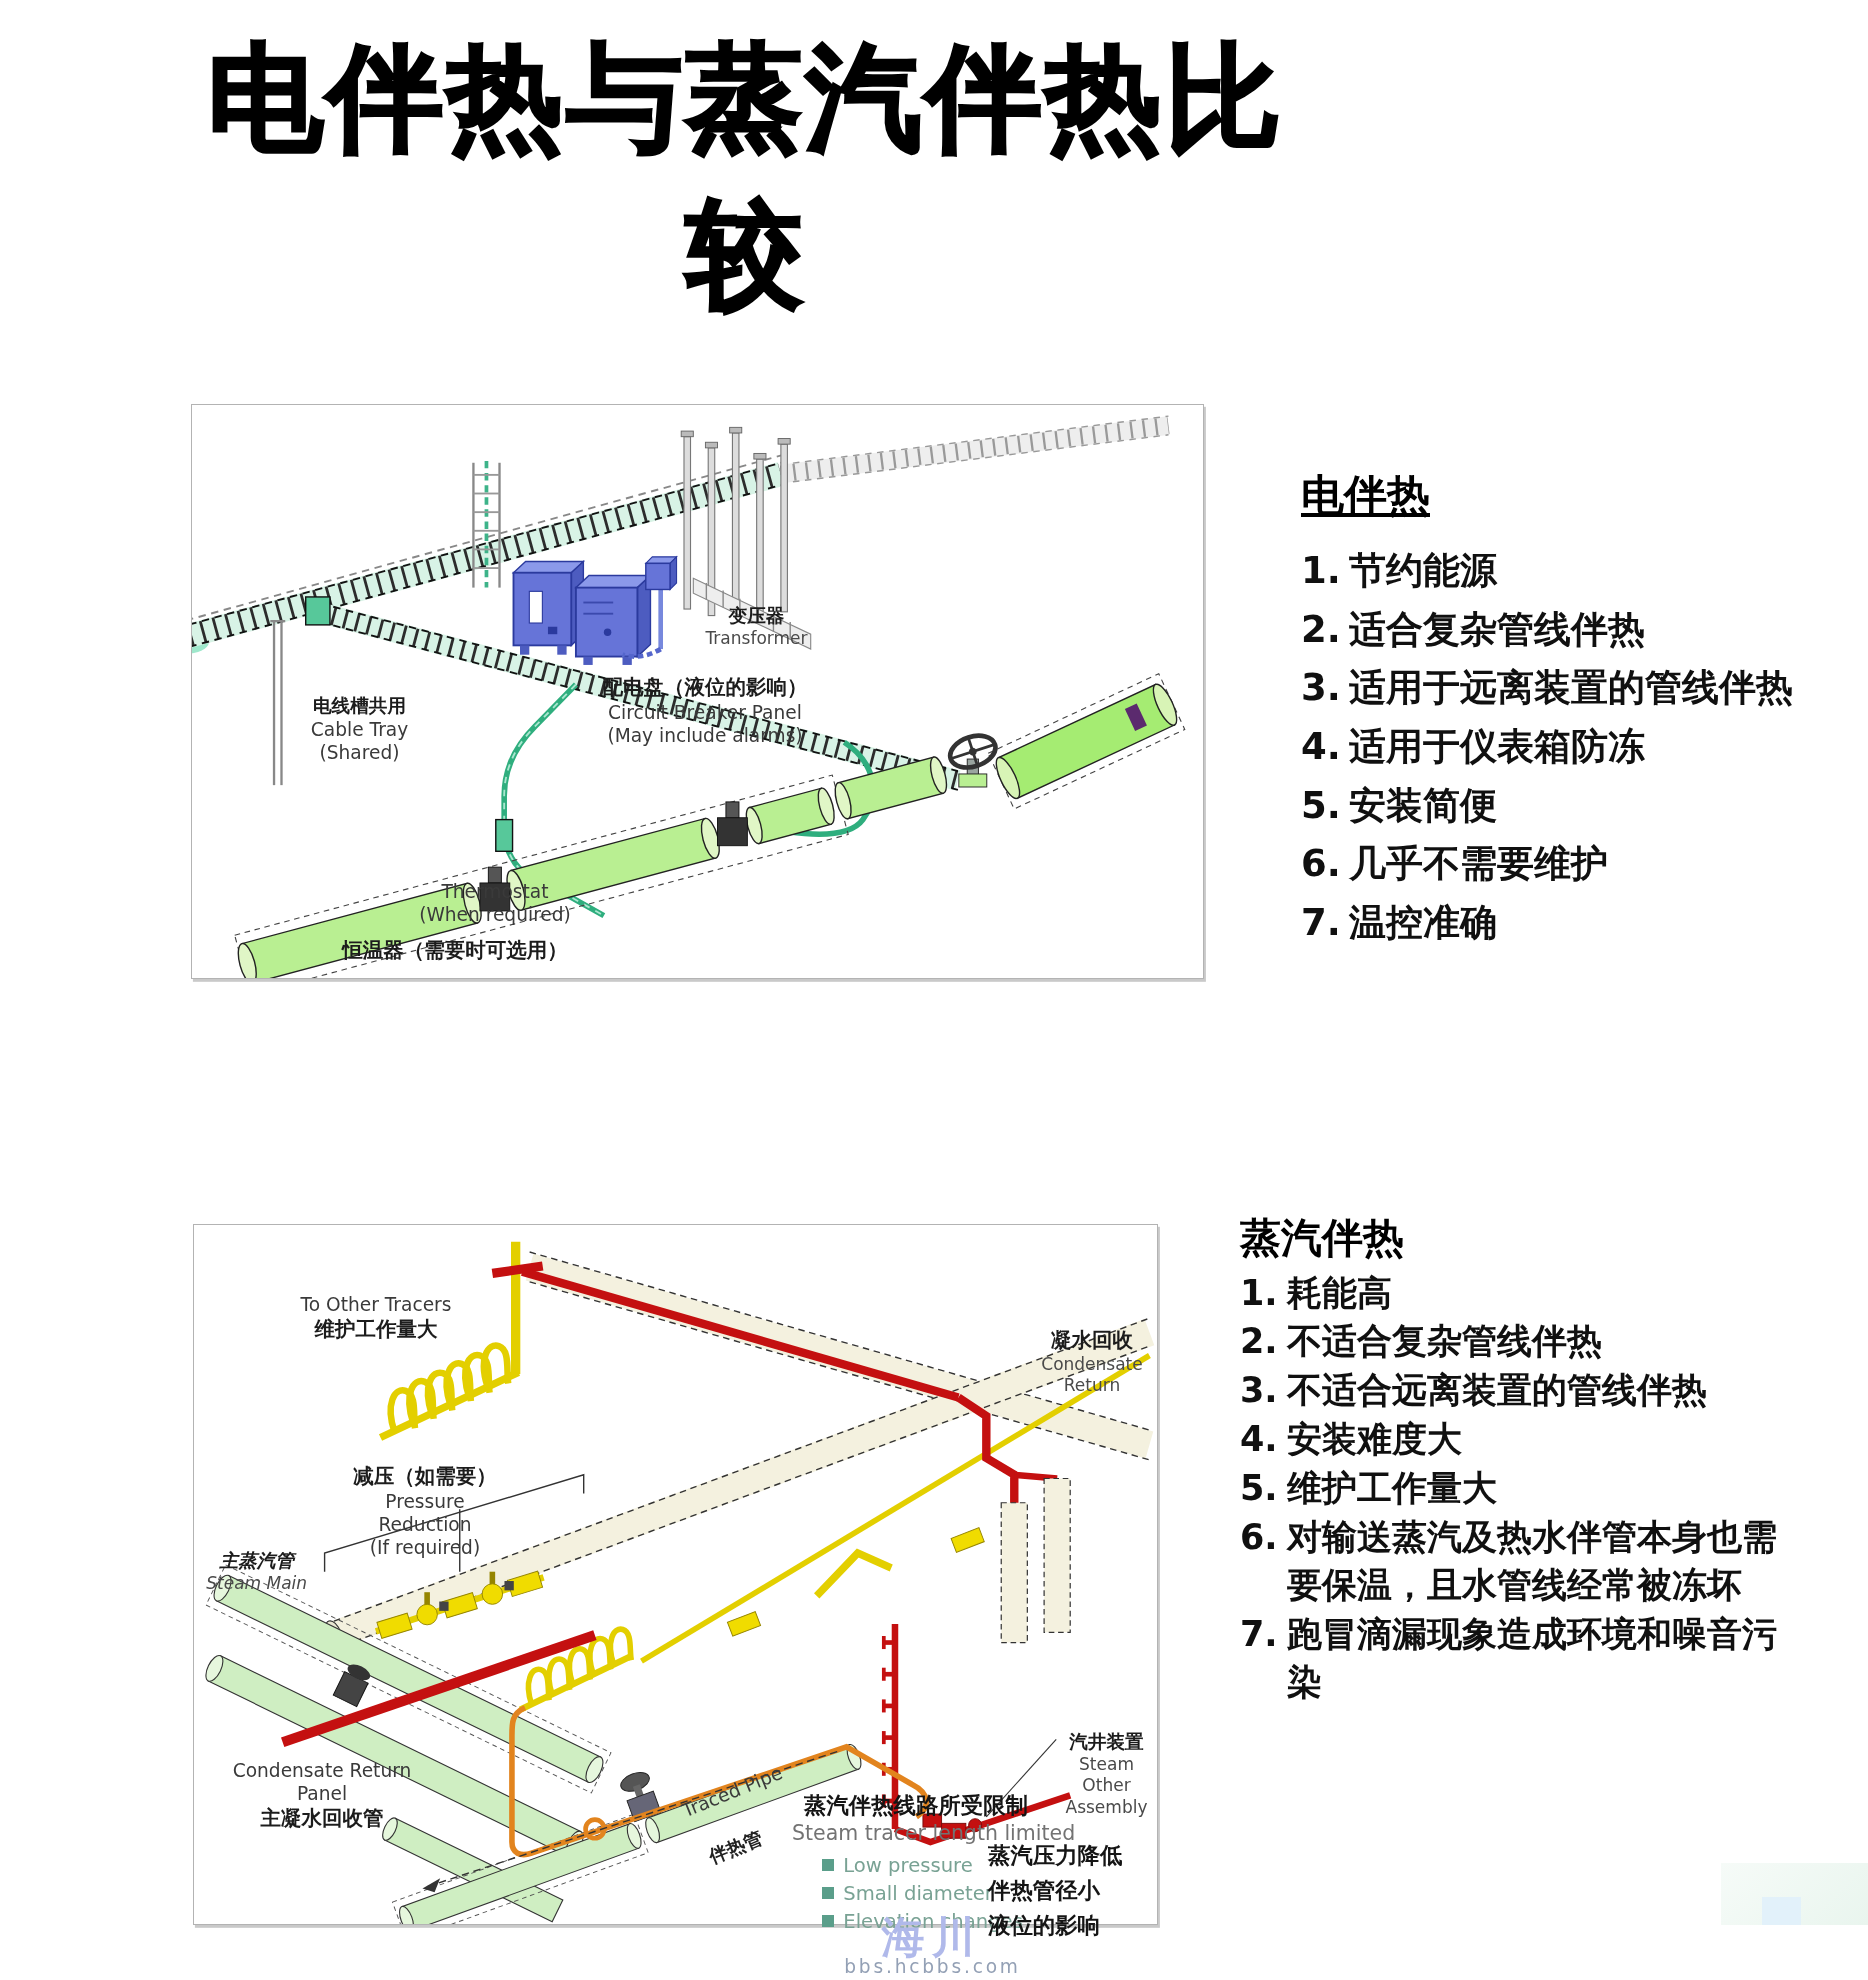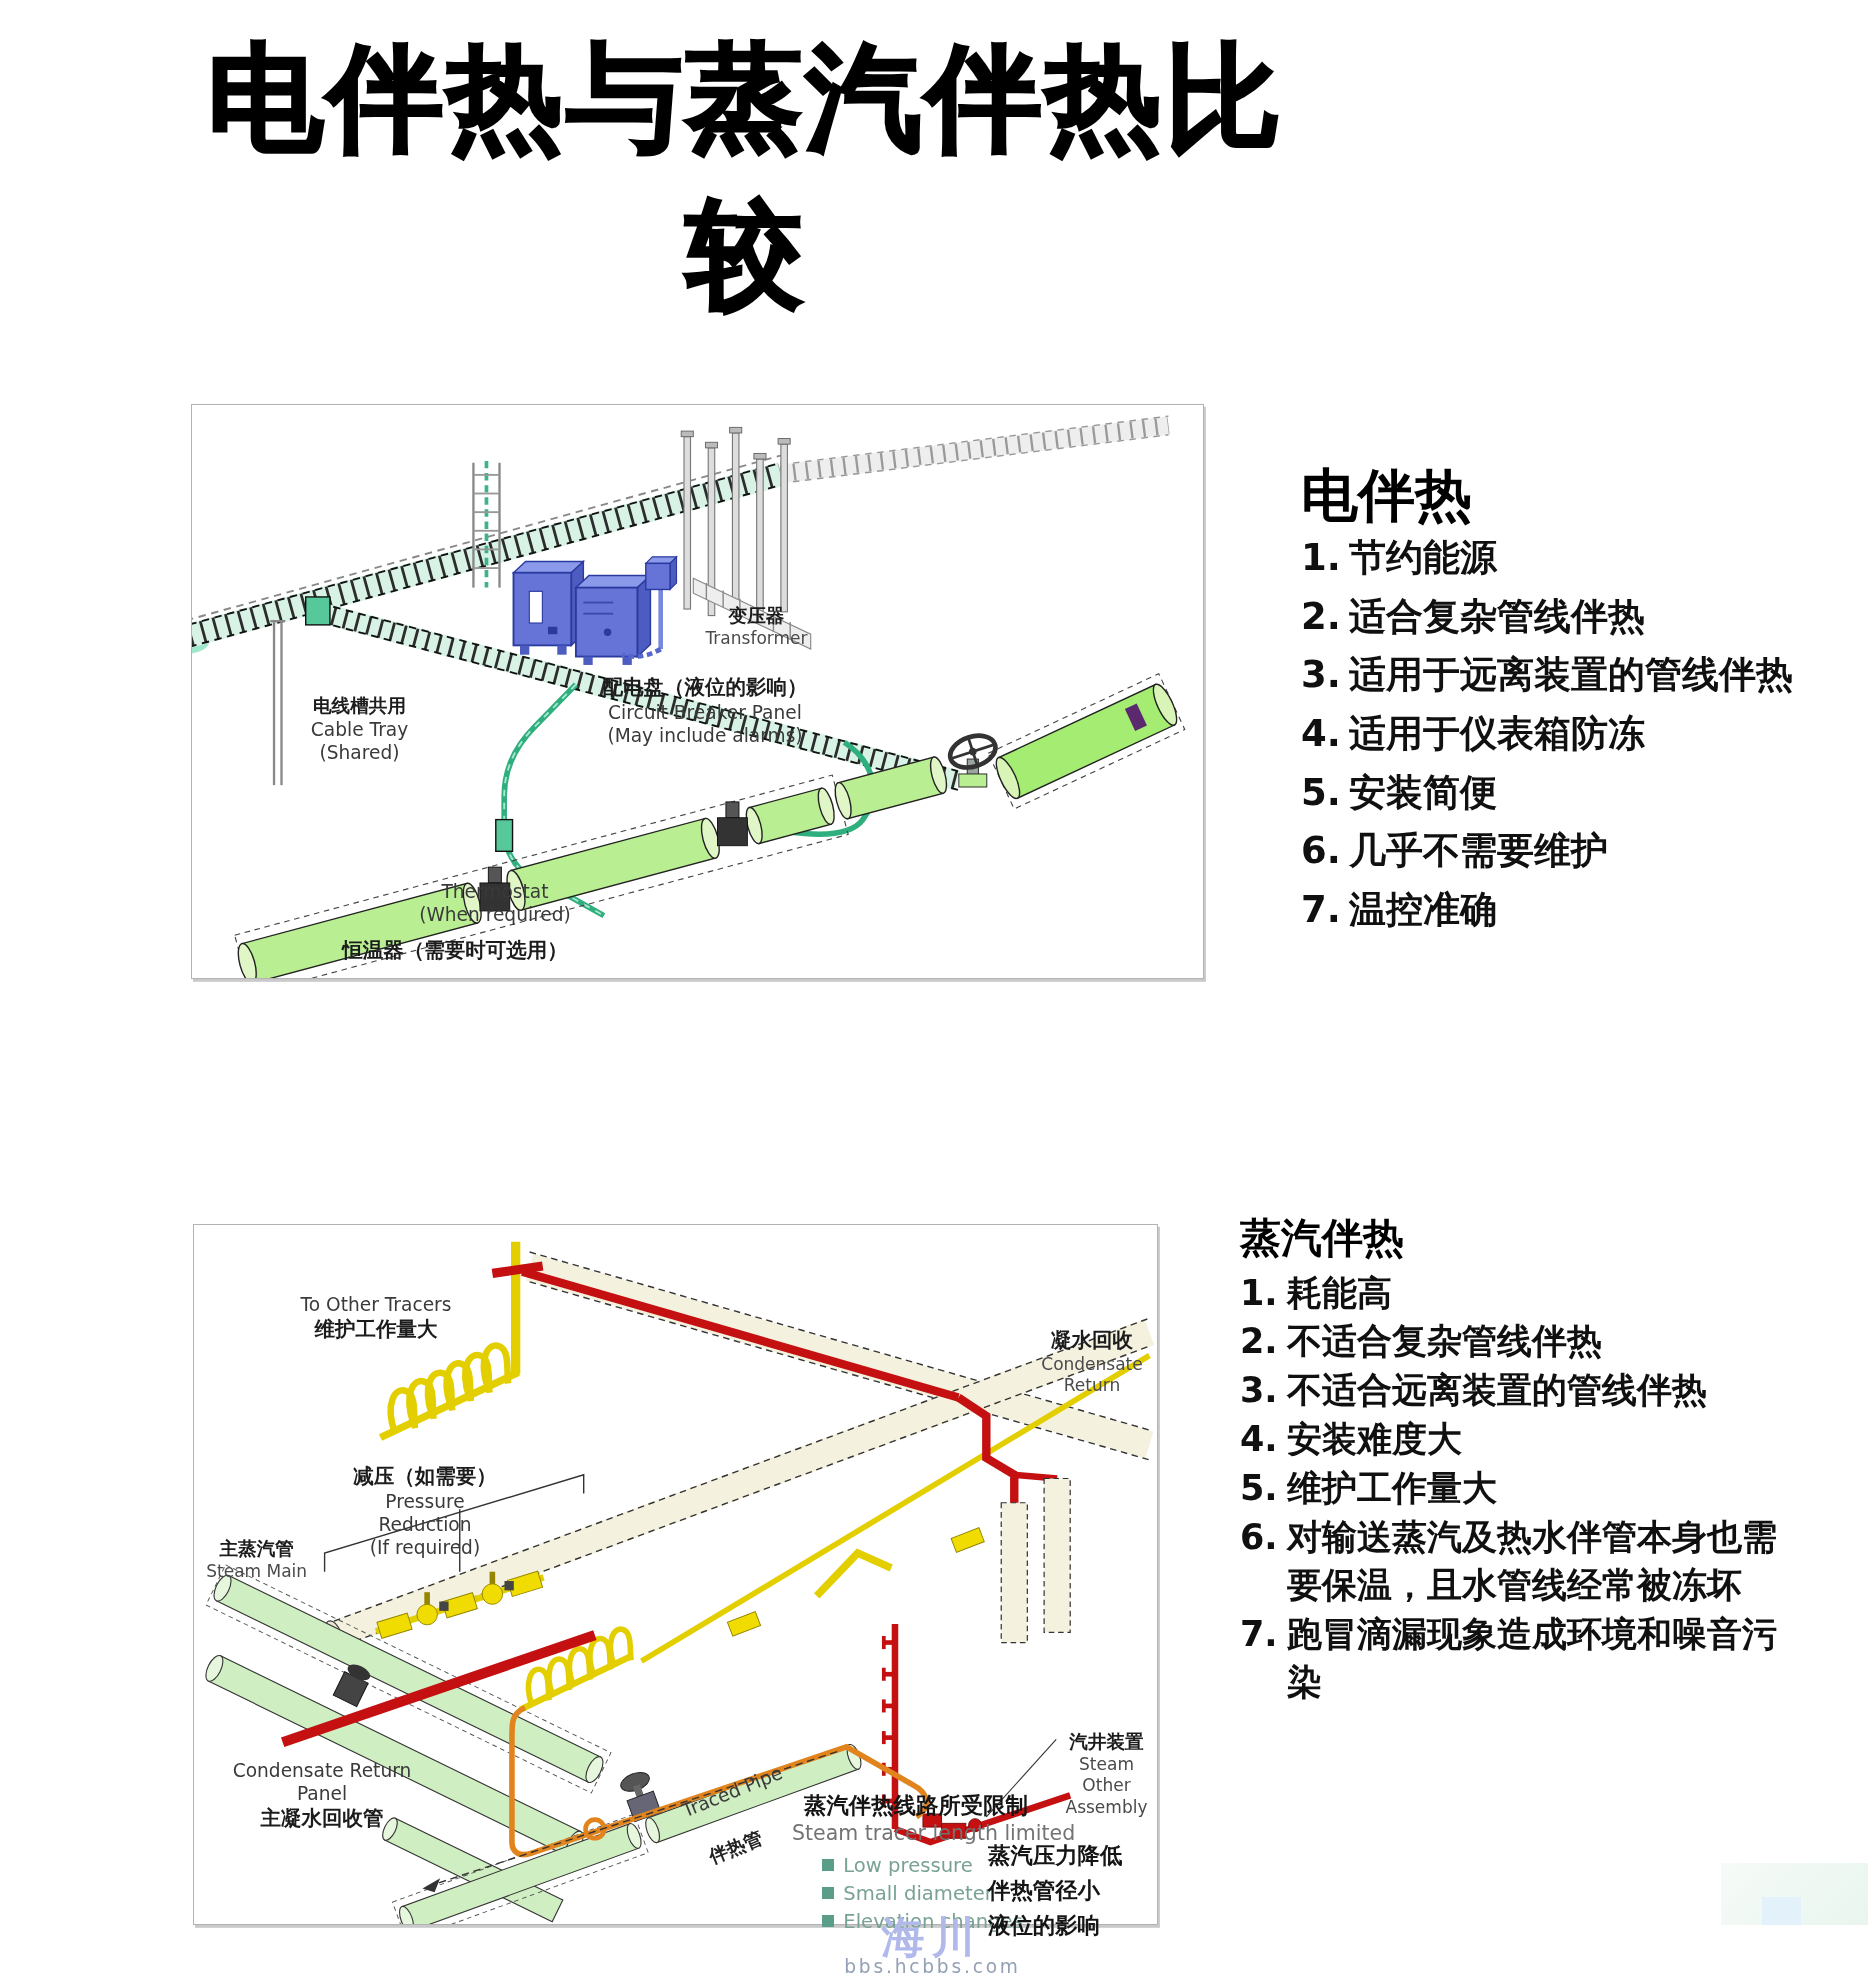--- a/index.html
+++ b/index.html
@@ -33,21 +33,21 @@
   .limit-bullet{display:flex;align-items:center;height:28px;font-size:19.6px;color:#79a294;}
   .limit-bullet .sq{width:12px;height:12px;background:#5a9e8a;margin-right:9.3px;flex:0 0 auto;}
   .limit-cn-col{position:absolute;left:988px;top:1838px;font-size:22.4px;font-weight:bold;
                 color:#151515;line-height:35px;white-space:nowrap;}
   
   .vlist{position:absolute;}
   .vlist .heading{font-weight:bold;color:#000;}
   .vlist .row{display:flex;color:#101010;font-weight:bold;}
   .vlist .num{flex:0 0 auto;}
   .list-electric{left:1301px;top:471px;width:536px;}
-  .list-electric .heading{font-size:57px;line-height:48px;margin-bottom:18px;}
+  .list-electric .heading{font-size:43px;line-height:48px;margin-bottom:31px;text-decoration:underline;}
   .list-electric .row{font-size:37px;line-height:41px;margin-bottom:17.7px;}
   .list-electric .num{width:48px;}
   .list-steam{left:1240px;top:1216px;width:571px;}
   .list-steam .heading{font-size:41px;line-height:45px;margin-bottom:7.5px;}
   .list-steam .row{font-size:35px;line-height:48px;margin-bottom:0.9px;}
   .list-steam .num{width:47px;}
   .list-steam .txt{width:515px;}
   
   .wm-logo{position:absolute;left:853px;top:1909px;width:158px;text-align:center;
            font-size:43px;font-weight:bold;color:#b0b9ea;letter-spacing:7.5px;}
@@ -450,21 +450,21 @@
     <div class="dlabel" style="left:835px;top:102px;width:126px;">
       <div class="cn">凝水回收</div>
       <div class="ens">Condensate</div>
       <div class="ens">Return</div>
     </div>
     <div class="dlabel" style="left:147px;top:238px;width:168px;">
       <div class="cn">减压（如需要）</div>
       <div class="en">Pressure Reduction</div>
       <div class="en">(If required)</div>
     </div>
-    <div class="dlabel" style="left:11.2px;top:312px;width:103px;">
+    <div class="dlabel" style="left:11.2px;top:324px;width:103px;font-style:italic;">
       <div class="cns">主蒸汽管</div>
       <div class="ens">Steam Main</div>
     </div>
     <div class="dlabel" style="left:35px;top:534px;width:186px;">
       <div class="en">Condensate Return Panel</div>
       <div class="cn">主凝水回收管</div>
     </div>
     <div class="dlabel" style="left:862px;top:505px;width:101px;">
       <div class="cns">汽井装置</div>
       <div class="ens">Steam</div>

